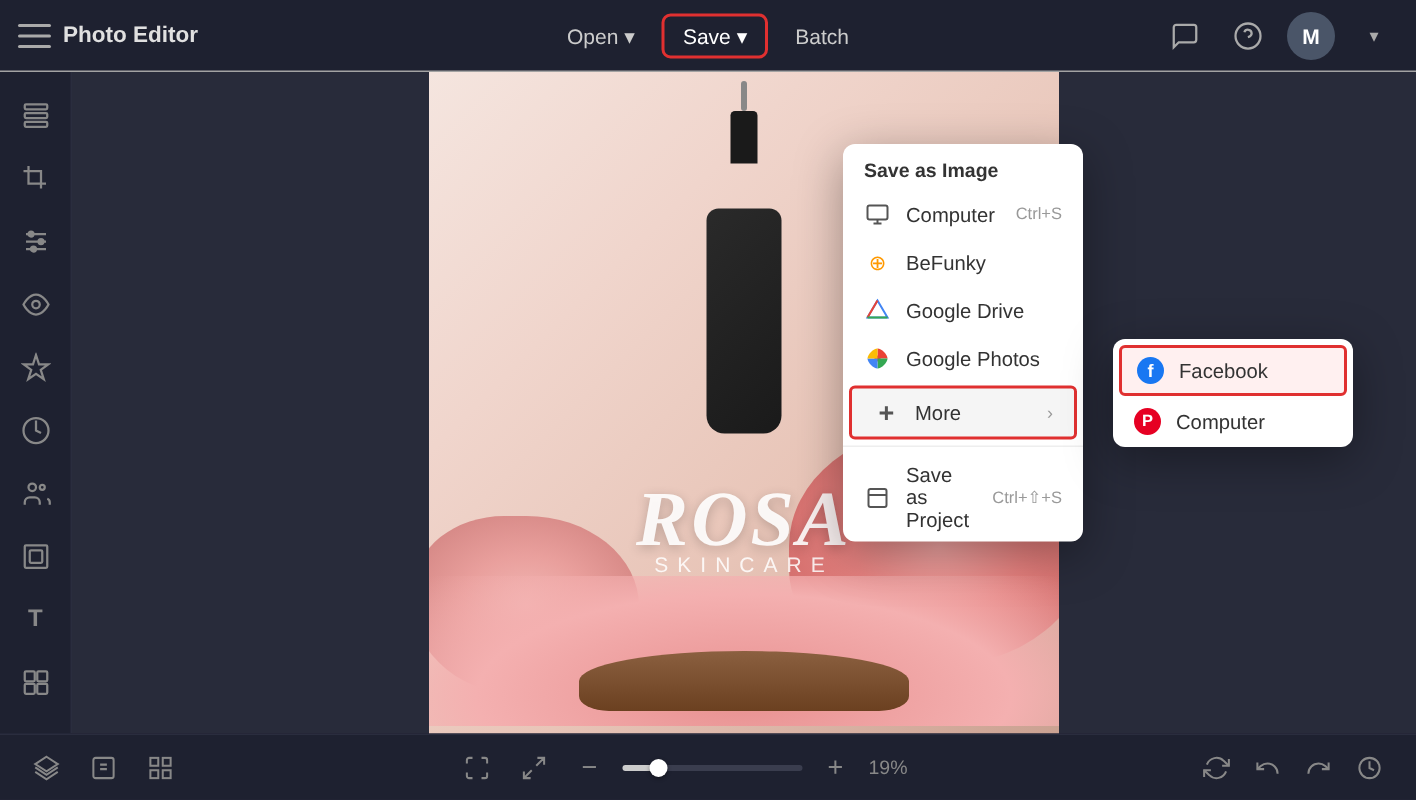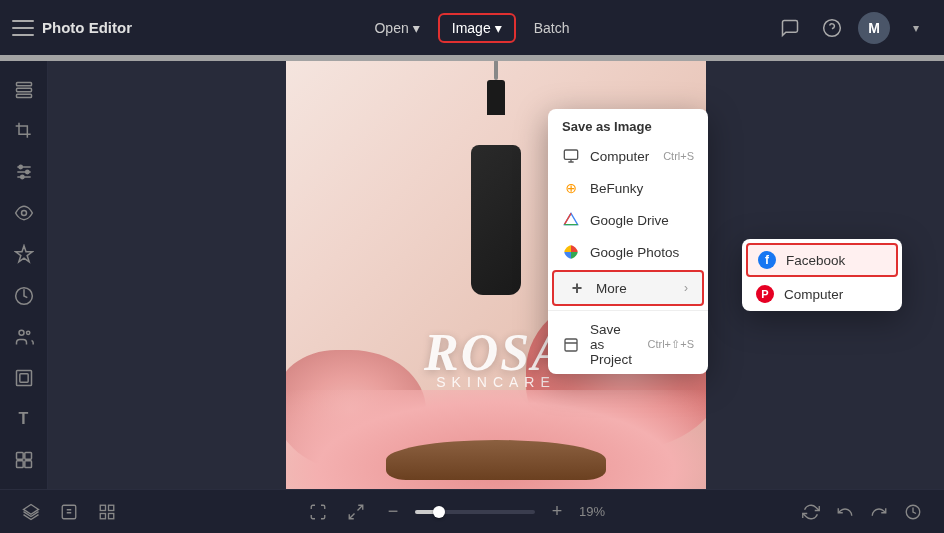--- a/index.html
+++ b/index.html
@@ -9,28 +9,28 @@
       background: #1e2130;
       font-family: -apple-system, BlinkMacSystemFont, 'Segoe UI', sans-serif;
       overflow: hidden;
       color: #fff;
       display: flex;
       flex-direction: column;
     }
 
     
     .topbar {
-      height: 61px;
+      height: 48px;
       background: #1e2130;
       display: flex;
       align-items: center;
       padding: 0 12px;
       gap: 8px;
       flex-shrink: 0;
-      border-bottom: 6px solid #a3a3a3;
+      border-bottom: 1px solid #a3a3a3;
     }
     .topbar-left {
       display: flex;
       align-items: center;
       gap: 8px;
       flex: 1;
     }
     .hamburger-icon {
       width: 22px;
       height: 16px;
@@ -348,21 +348,21 @@
     
     .dropdown-overlay {
       position: absolute;
       top: 0; left: 0; right: 0; bottom: 0;
       z-index: 100;
       pointer-events: none;
     }
     .dropdown-menu {
       position: absolute;
       top: 48px;
-      left: 500px;
+      left: 514px;
       width: 160px;
       background: #fff;
       border-radius: 8px;
       box-shadow: 0 8px 32px rgba(0,0,0,0.35);
       overflow: hidden;
       pointer-events: all;
     }
     .dropdown-section-title {
       font-size: 13px;
       font-weight: 600;
@@ -442,21 +442,21 @@
         <span></span>
     </div>
     <span class="app-title">Photo Editor</span>
   </div>
   <div class="topbar-center">
     <button class="btn">
       <span>Open</span>
       <span>▾</span>
     </button>
     <button class="btn btn-save" style="border:2px solid #e03030;">
-      <span>Image</span>
+      <span>Save</span>
       <span>▾</span>
     </button>
     <button class="btn">
       <span>Batch</span>
     </button>
   </div>
   <div class="topbar-right">
     <div class="icon-btn">
       <svg width="20" height="20" viewBox="0 0 24 24" fill="none" stroke="currentColor" stroke-width="1.8">
         <path d="M21 15a2 2 0 01-2 2H7l-4 4V5a2 2 0 012-2h14a2 2 0 012 2z"></path>

